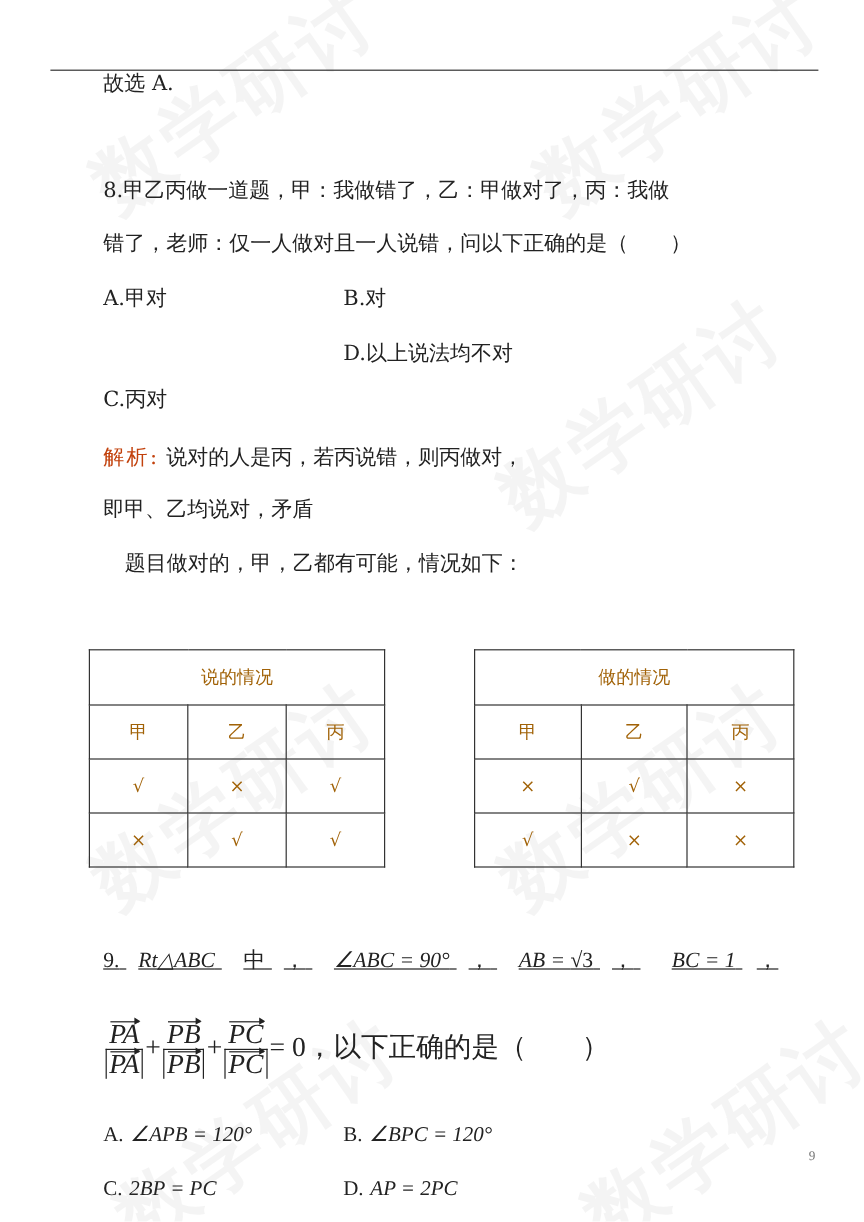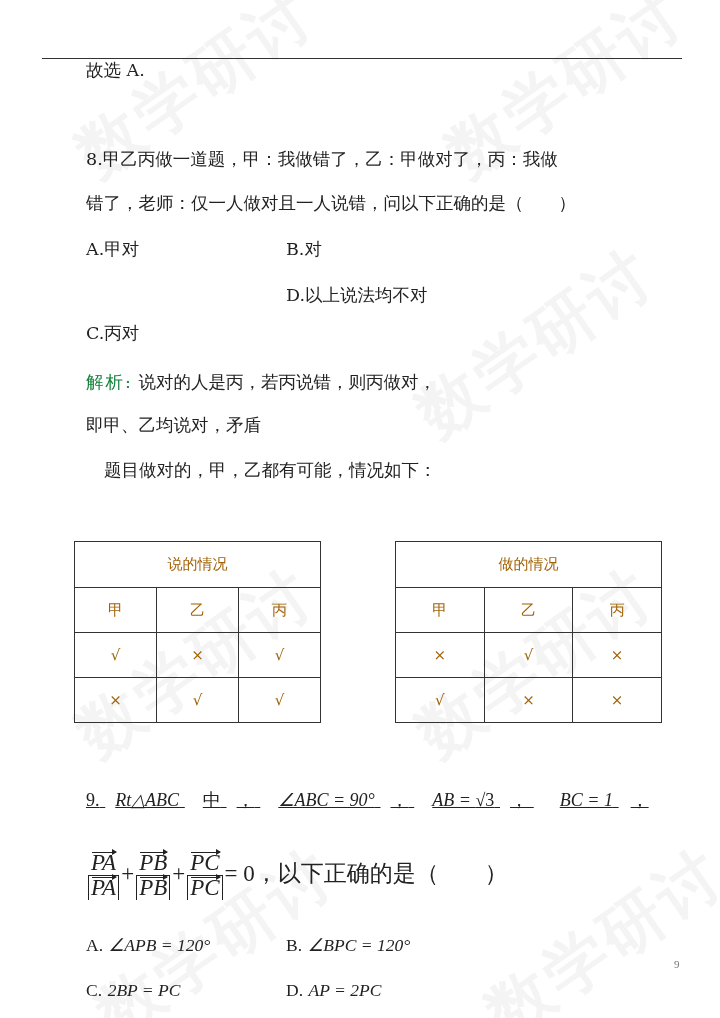--- a/index.html
+++ b/index.html
@@ -15,21 +15,21 @@
       font-family: "DejaVu Sans", sans-serif;
     }
     .header-rule {
       position: absolute; left: 42px; top: 58px; width: 640px; height: 0;
       border-top: 1.5px solid #333;
     }
     .line {
       position: absolute; font-size: 17.5px; line-height: 24px; white-space: nowrap;
     }
     .opt { position: absolute; font-size: 17.5px; line-height: 24px; white-space: nowrap; }
-    .red { color: #15803d; letter-spacing: 2px; }
+    .red { color: #c2410c; letter-spacing: 2px; }
     .m { font-family: "Liberation Serif", serif; font-style: italic; }
     .n { font-family: "Liberation Serif", serif; font-style: normal; }
 
     table.grid {
       position: absolute; border-collapse: collapse; table-layout: fixed;
       font-size: 15px; color: #a16207;
     }
     table.grid td {
       border: 1.3px solid #333; text-align: center; height: 44px; padding: 0;
     }

